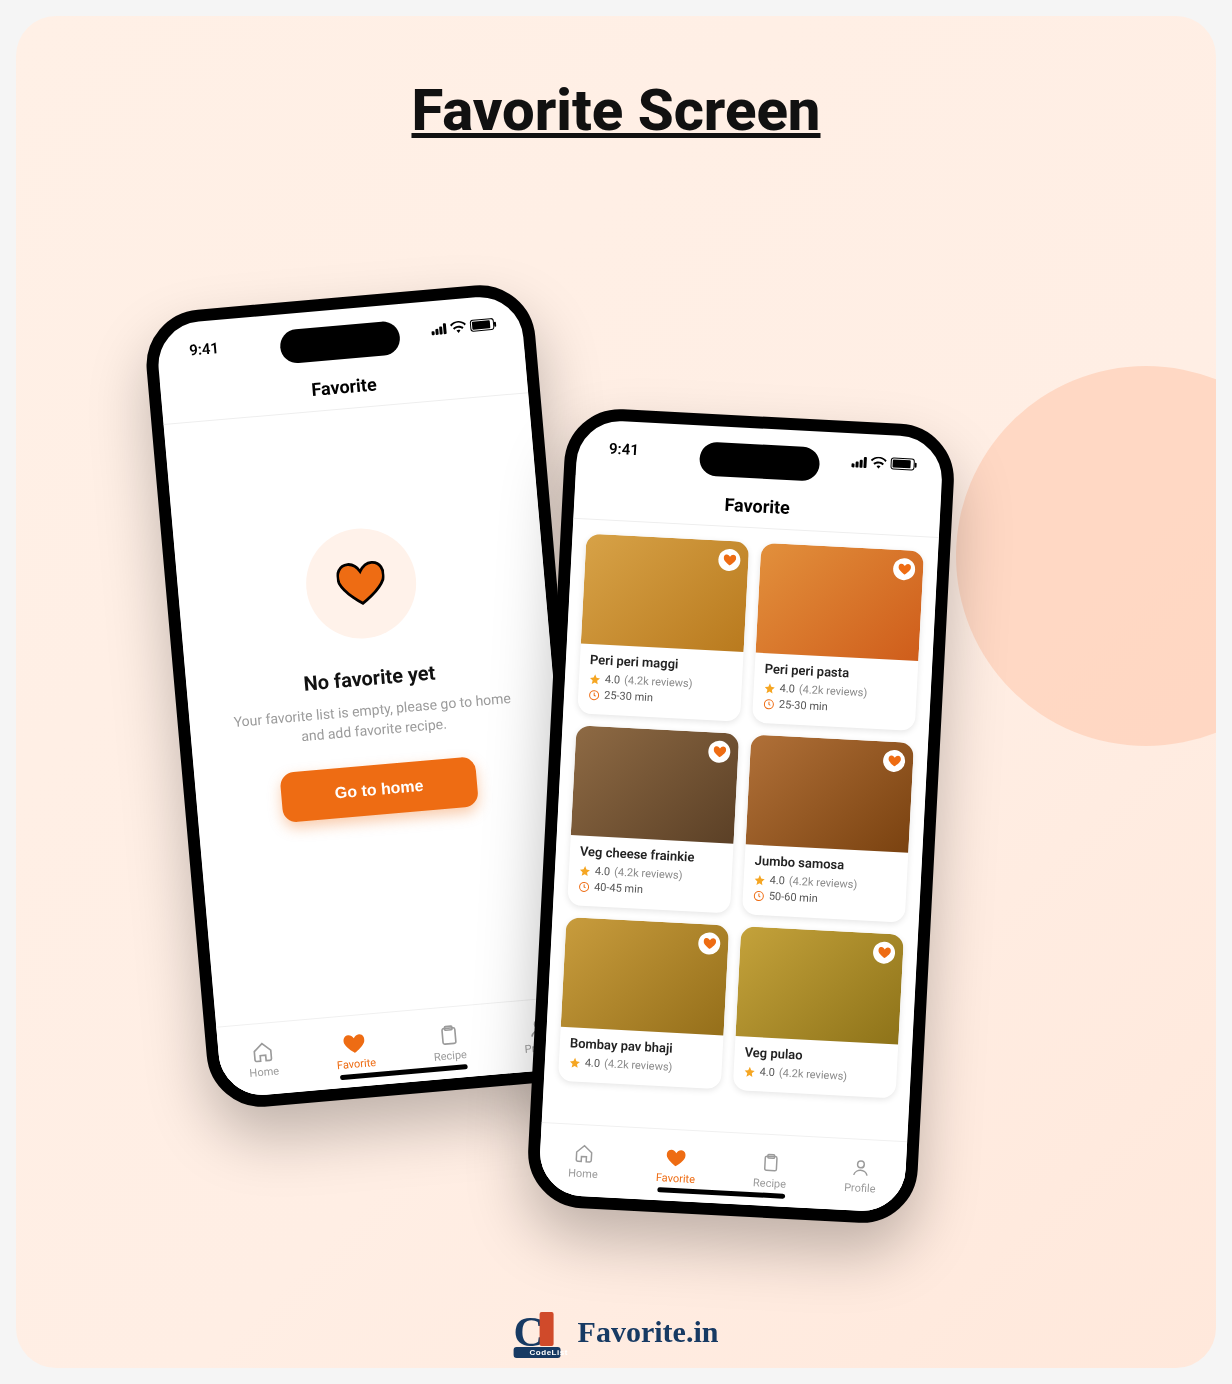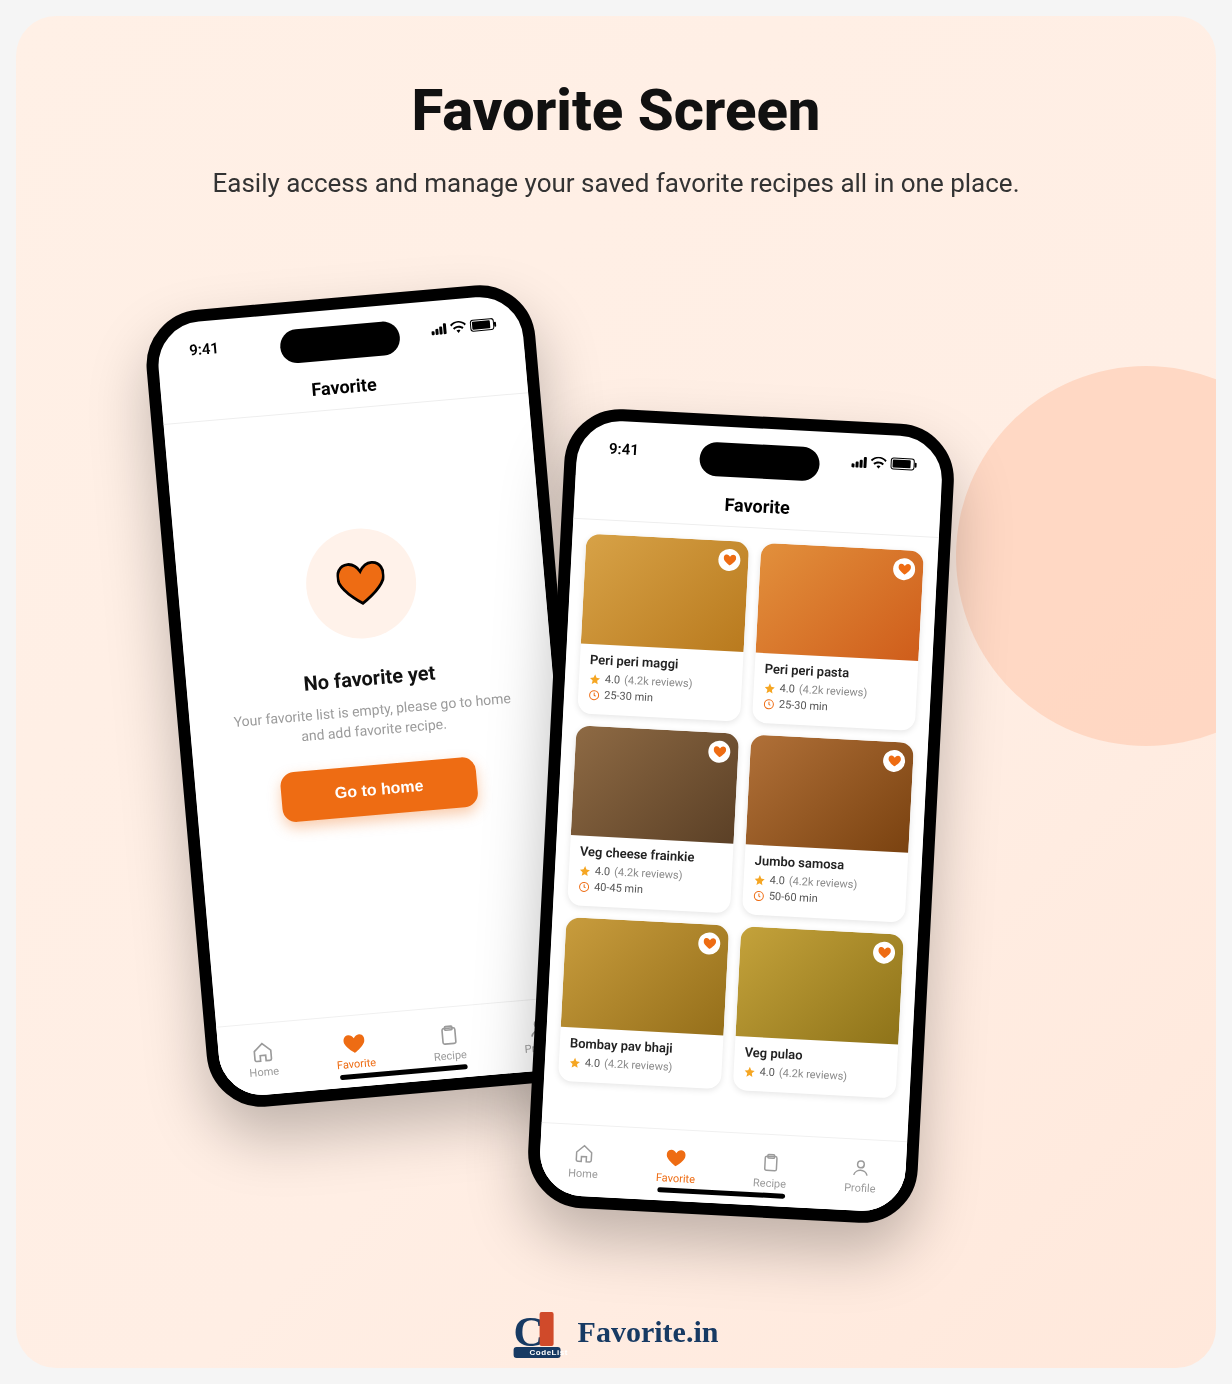--- a/index.html
+++ b/index.html
@@ -28,20 +28,21 @@
     top: 350px;
     opacity: 0.9;
   }
   .page-title {
     width: 100%;
     text-align: center;
     margin-top: 60px;
     font-size: 58px;
     font-weight: 800;
     color: #111;
+    text-decoration: underline;
   }
   .page-subtitle {
     width: 100%;
     text-align: center;
     margin-top: 24px;
     font-size: 26px;
     color: #333;
   }
 
   
@@ -294,21 +295,20 @@
     font-family: Arial, sans-serif;
   }
 </style>
 </head>
 <body>
 
 <div class="canvas">
   <div class="bg-circle"></div>
 
   <h1 class="page-title">Favorite Screen</h1>
-  <p class="page-subtitle">Easily access and manage your saved favorite recipes all in one place.</p>
 
   <div class="phone phone-a">
     <span class="phone-side-btn sb1"></span>
     <span class="phone-side-btn sb2"></span>
     <span class="phone-side-btn sb3"></span>
     <span class="phone-side-btn sb4"></span>
     <div class="di"></div>
 
     <div class="status-bar">
       <span>9:41</span>

